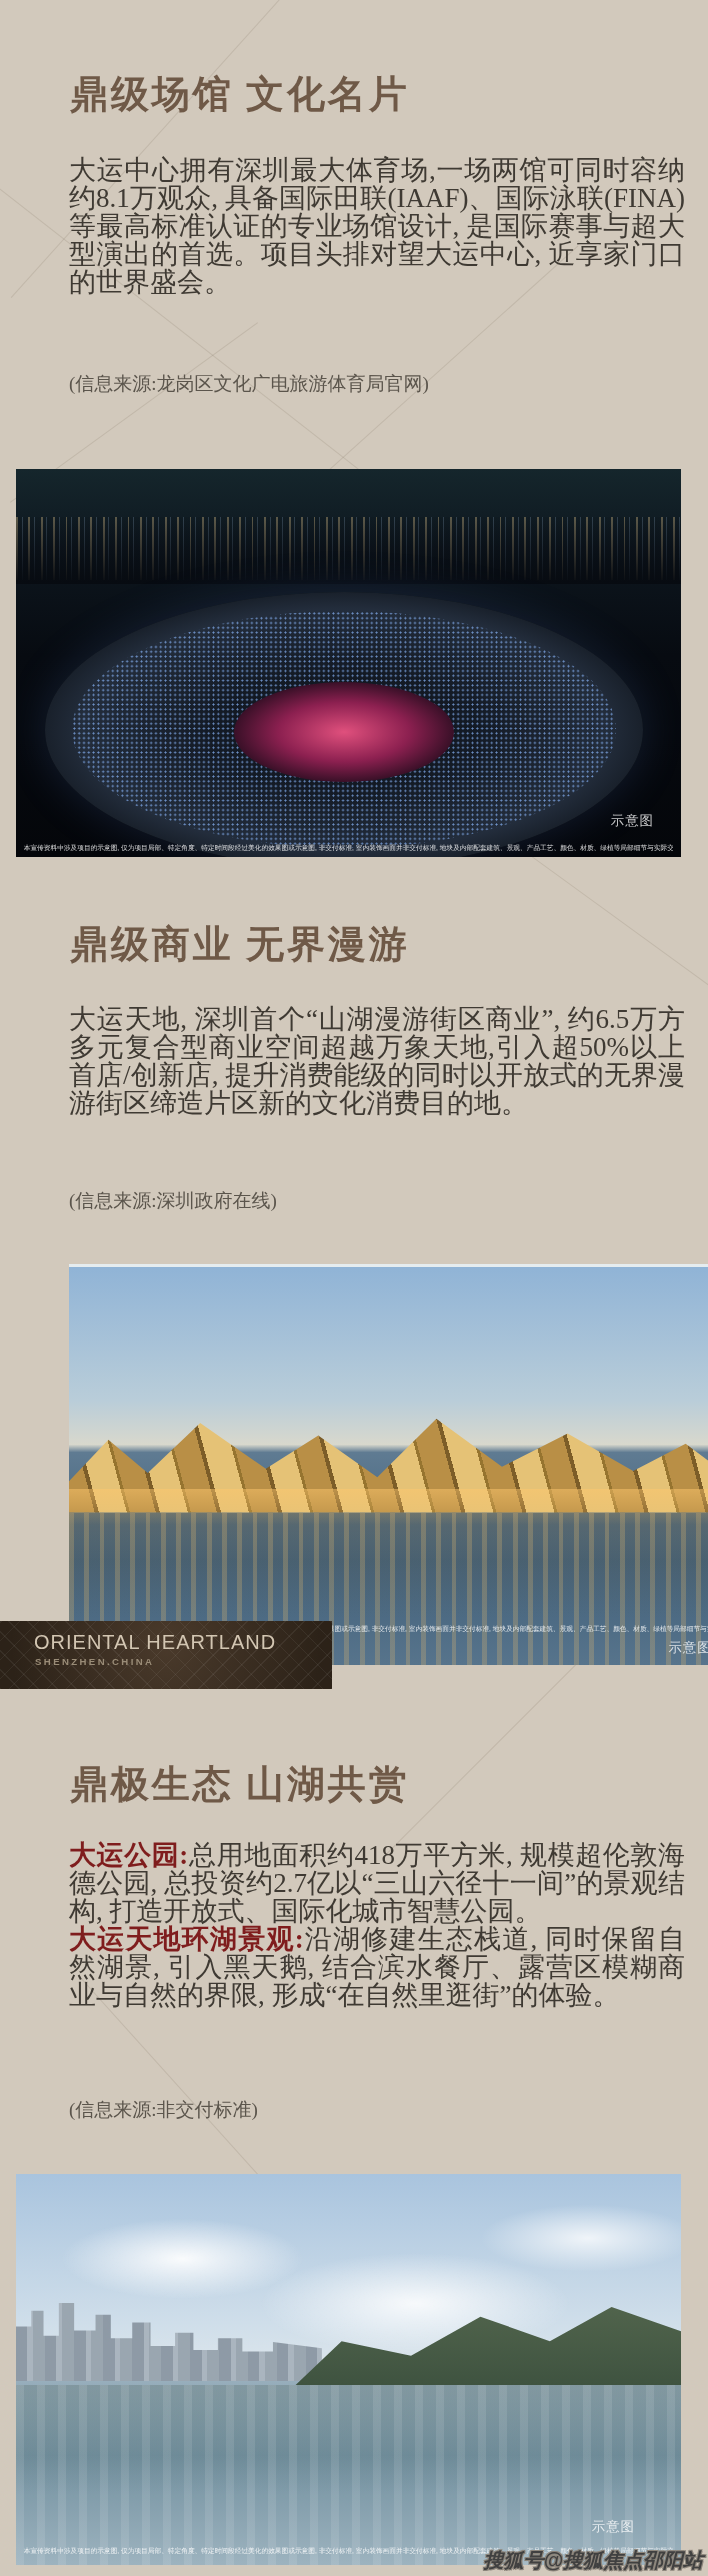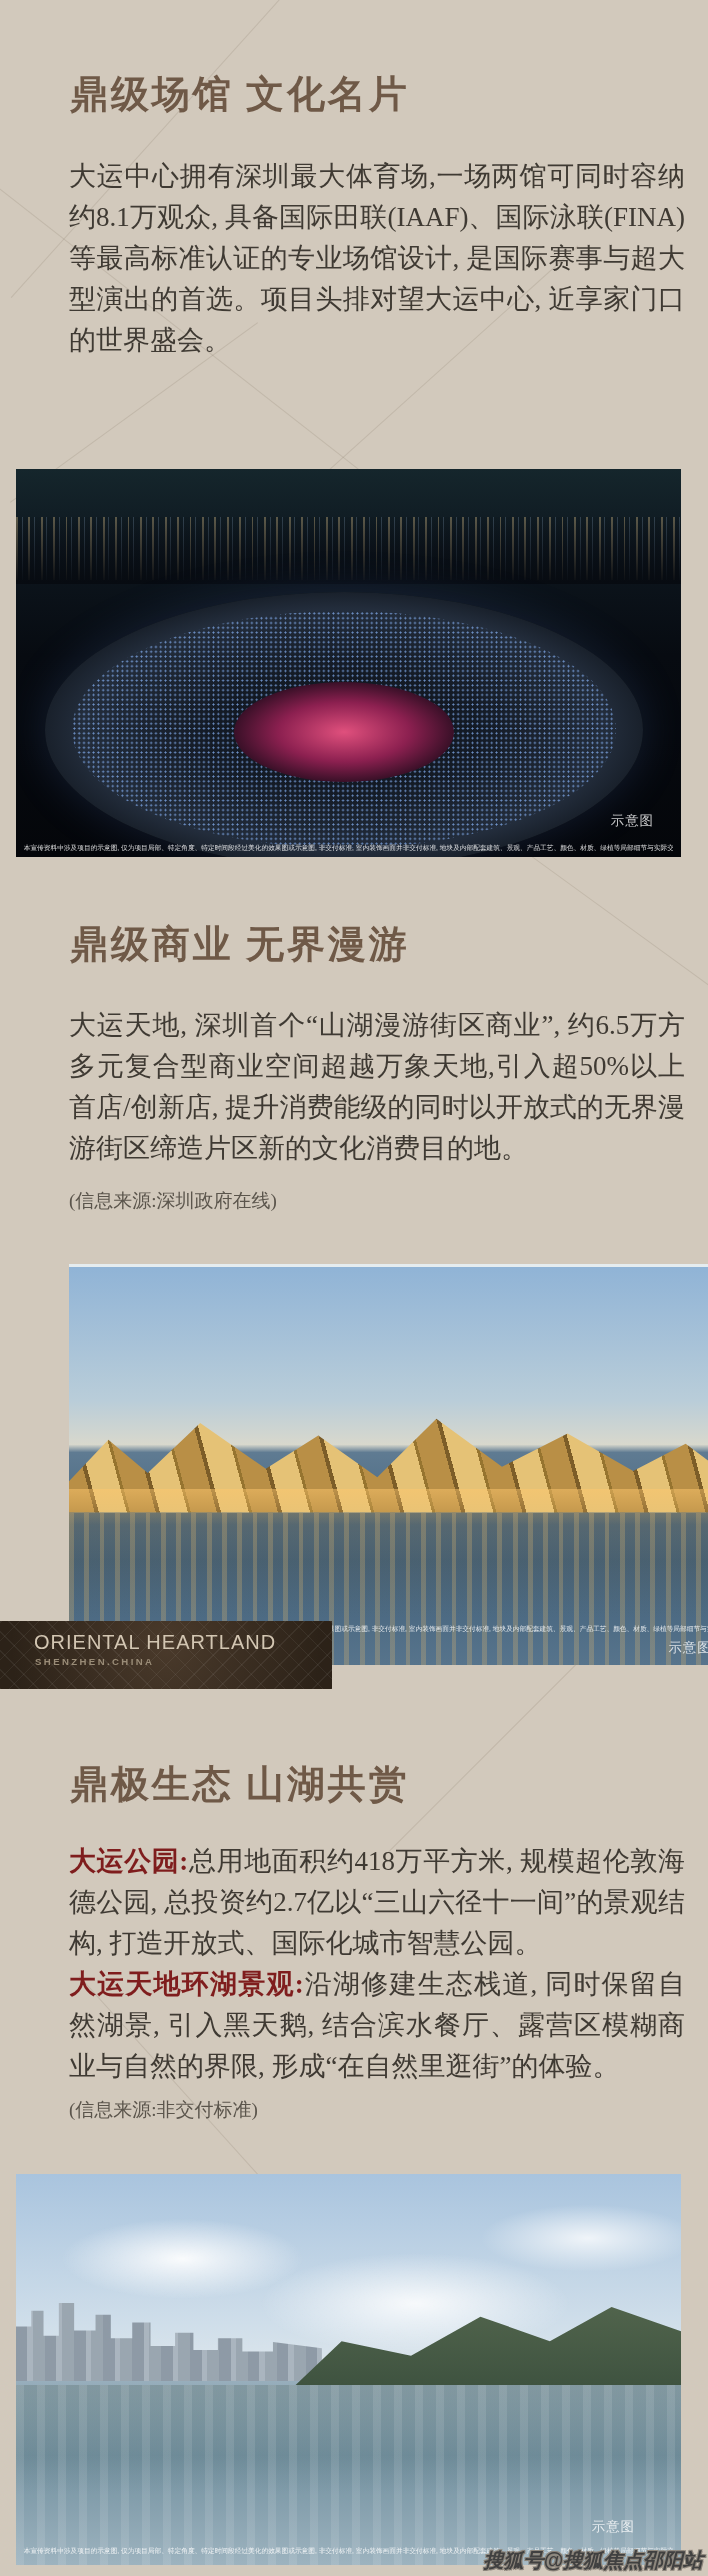--- a/index.html
+++ b/index.html
@@ -13,21 +13,21 @@
   .hl4{width:498px;left:144px;top:412px;transform:rotate(-42deg);}
   .hl5{width:459px;left:316px;top:866px;transform:rotate(36deg);}
   .hl6{width:402px;left:325px;top:1714px;transform:rotate(-45deg);}
   .hl7{width:364px;left:19px;top:2111px;transform:rotate(48deg);}
 
   .sec-title{position:absolute;left:70px;margin:0;font-size:38px;font-weight:bold;
              letter-spacing:2.9px;color:#6f5947;z-index:2;}
   #t1{top:69px;} #t2{top:919px;} #t3{top:1759px;text-align:right;}
 
   .body-block{position:absolute;left:69px;width:616px;z-index:2;}
-  .body-block p{margin:0;font-size:27px;line-height:41px;text-align:justify;color:#3f3a33;}
+  .body-block p{margin:0;font-size:27px;line-height:28px;text-align:justify;color:#3f3a33;}
   #b1{top:156px;} #b2{top:1005px;} #b3{top:1841px;}
   .plabel{color:#7f1d1d;font-weight:bold;}
 
   .source{position:absolute;left:69px;font-size:19px;color:#5b554c;z-index:2;}
   #src1{top:371px;} #src2{top:1188px;} #src3{top:2097px;}
 
   figure{margin:16px;position:absolute;overflow:hidden;z-index:1;}
   .tag{position:absolute;font-size:13.4px;color:rgba(255,255,255,.78);letter-spacing:1px;}
   .disc{position:absolute;left:7.7px;right:7.7px;font-size:6.7px;line-height:8.6px;color:rgba(255,255,255,.85);
         white-space:nowrap;overflow:hidden;font-family:"Liberation Sans",sans-serif;}
@@ -103,20 +103,21 @@
   <i class="hairline hl5"></i>
   <i class="hairline hl6"></i>
   <i class="hairline hl7"></i>
 
   <h2 class="sec-title" id="t1">鼎级场馆 文化名片</h2>
 
   <div class="body-block" id="b1">
     <p><span>大运中心拥有深圳最大体育场,一场两馆可同时容纳约8.1万观众, 具备国际田联(IAAF)、国际泳联(FINA)等最高标准认证的专业场馆设计, 是国际赛事与超大型演出的首选。项目头排对望大运中心, 近享家门口的世界盛会。</span></p>
   </div>
 
+  <div class="source" id="src1">(信息来源:龙岗区文化广电旅游体育局官网)</div>
 
   <figure id="photo1">
     <div class="skyline"></div>
     <div class="skyline-fade"></div>
     <div class="bowl"></div>
     <div class="crowd"></div>
     <div class="field"></div>
     <figcaption class="tag" style="right:27px;bottom:27px;">示意图</figcaption>
     <div class="disc" style="bottom:4.8px;">本宣传资料中涉及项目的示意图, 仅为项目局部、特定角度、特定时间段经过美化的效果图或示意图, 非交付标准, 室内装饰画面并非交付标准, 地块及内部配套建筑、景观、产品工艺、颜色、材质、绿植等局部细节与实际交付可能存在差别, 不构成要约内容, 相关信息仅供参考, 具体以实际交付为准。</div>
   </figure>

